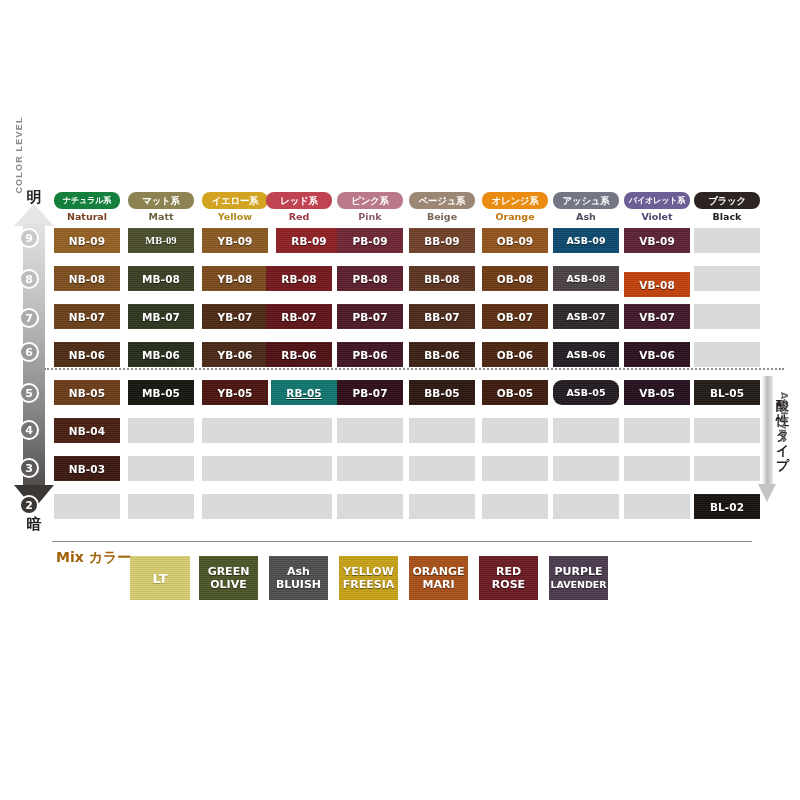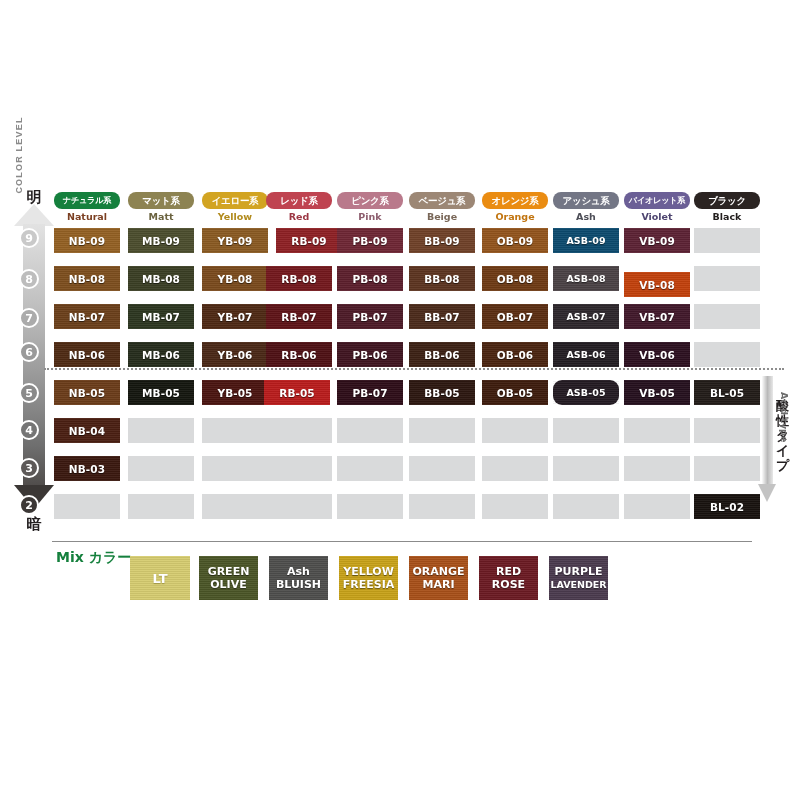--- a/index.html
+++ b/index.html
@@ -148,21 +148,21 @@
     font-family: "DejaVu Sans", sans-serif;
   }
 
   
   #mix-rule {
     position: absolute; left: 52px; top: 541px;
     width: 700px; height: 0; border-top: 1px solid #8b8b8b;
   }
   #mix-title {
     position: absolute; left: 56px; top: 549px;
-    font-size: 14px; font-weight: bold; color: #15803d;
+    font-size: 14px; font-weight: bold; color: #a16207;
     font-family: "DejaVu Sans", sans-serif;
   }
   .mix-swatch {
     position: absolute; top: 556px;
     width: 59px; height: 44px;
     display: flex; flex-direction: column;
     align-items: center; justify-content: center;
     color: #ffffff; font-weight: bold;
     font-family: "DejaVu Sans", sans-serif;
     text-shadow: 0 1px 1px rgba(0,0,0,.5);
@@ -267,21 +267,21 @@
       </div>
       <div class="swatch" style="left: 54px; top: 418px; background: rgb(74, 31, 18);">
         <span>NB-04</span>
       </div>
       <div class="swatch" style="left: 54px; top: 456px; background: rgb(58, 24, 15);">
         <span>NB-03</span>
       </div>
       <div class="swatch empty" style="left: 54px; top: 494px;">
         <span></span>
       </div>
-      <div class="swatch" style="left: 128px; top: 228px; background: rgb(75, 77, 45);">
+      <div class="swatch" style="left: 128px; top: 228px; background: rgb(75, 77, 45); font-family: Liberation Serif, serif;">
         <span>MB-09</span>
       </div>
       <div class="swatch" style="left: 128px; top: 266px; background: rgb(58, 62, 36);">
         <span>MB-08</span>
       </div>
       <div class="swatch" style="left: 128px; top: 304px; background: rgb(44, 54, 32);">
         <span>MB-07</span>
       </div>
       <div class="swatch" style="left: 128px; top: 342px; background: rgb(37, 44, 28);">
         <span>MB-06</span>
@@ -327,21 +327,21 @@
       </div>
       <div class="swatch" style="left: 266px; top: 266px; background: rgb(115, 24, 29);">
         <span>RB-08</span>
       </div>
       <div class="swatch" style="left: 266px; top: 304px; background: rgb(94, 19, 23);">
         <span>RB-07</span>
       </div>
       <div class="swatch" style="left: 266px; top: 342px; background: rgb(78, 16, 20);">
         <span>RB-06</span>
       </div>
-      <div class="swatch" style="left: 264px; top: 380px; background: #b91c1c;">
+      <div class="swatch" style="left: 271px; top: 380px; background: #0f766e; text-decoration: underline;">
         <span>RB-05</span>
       </div>
       <div class="swatch empty" style="left: 266px; top: 418px;">
         <span></span>
       </div>
       <div class="swatch empty" style="left: 266px; top: 456px;">
         <span></span>
       </div>
       <div class="swatch empty" style="left: 266px; top: 494px;">
         <span></span>

